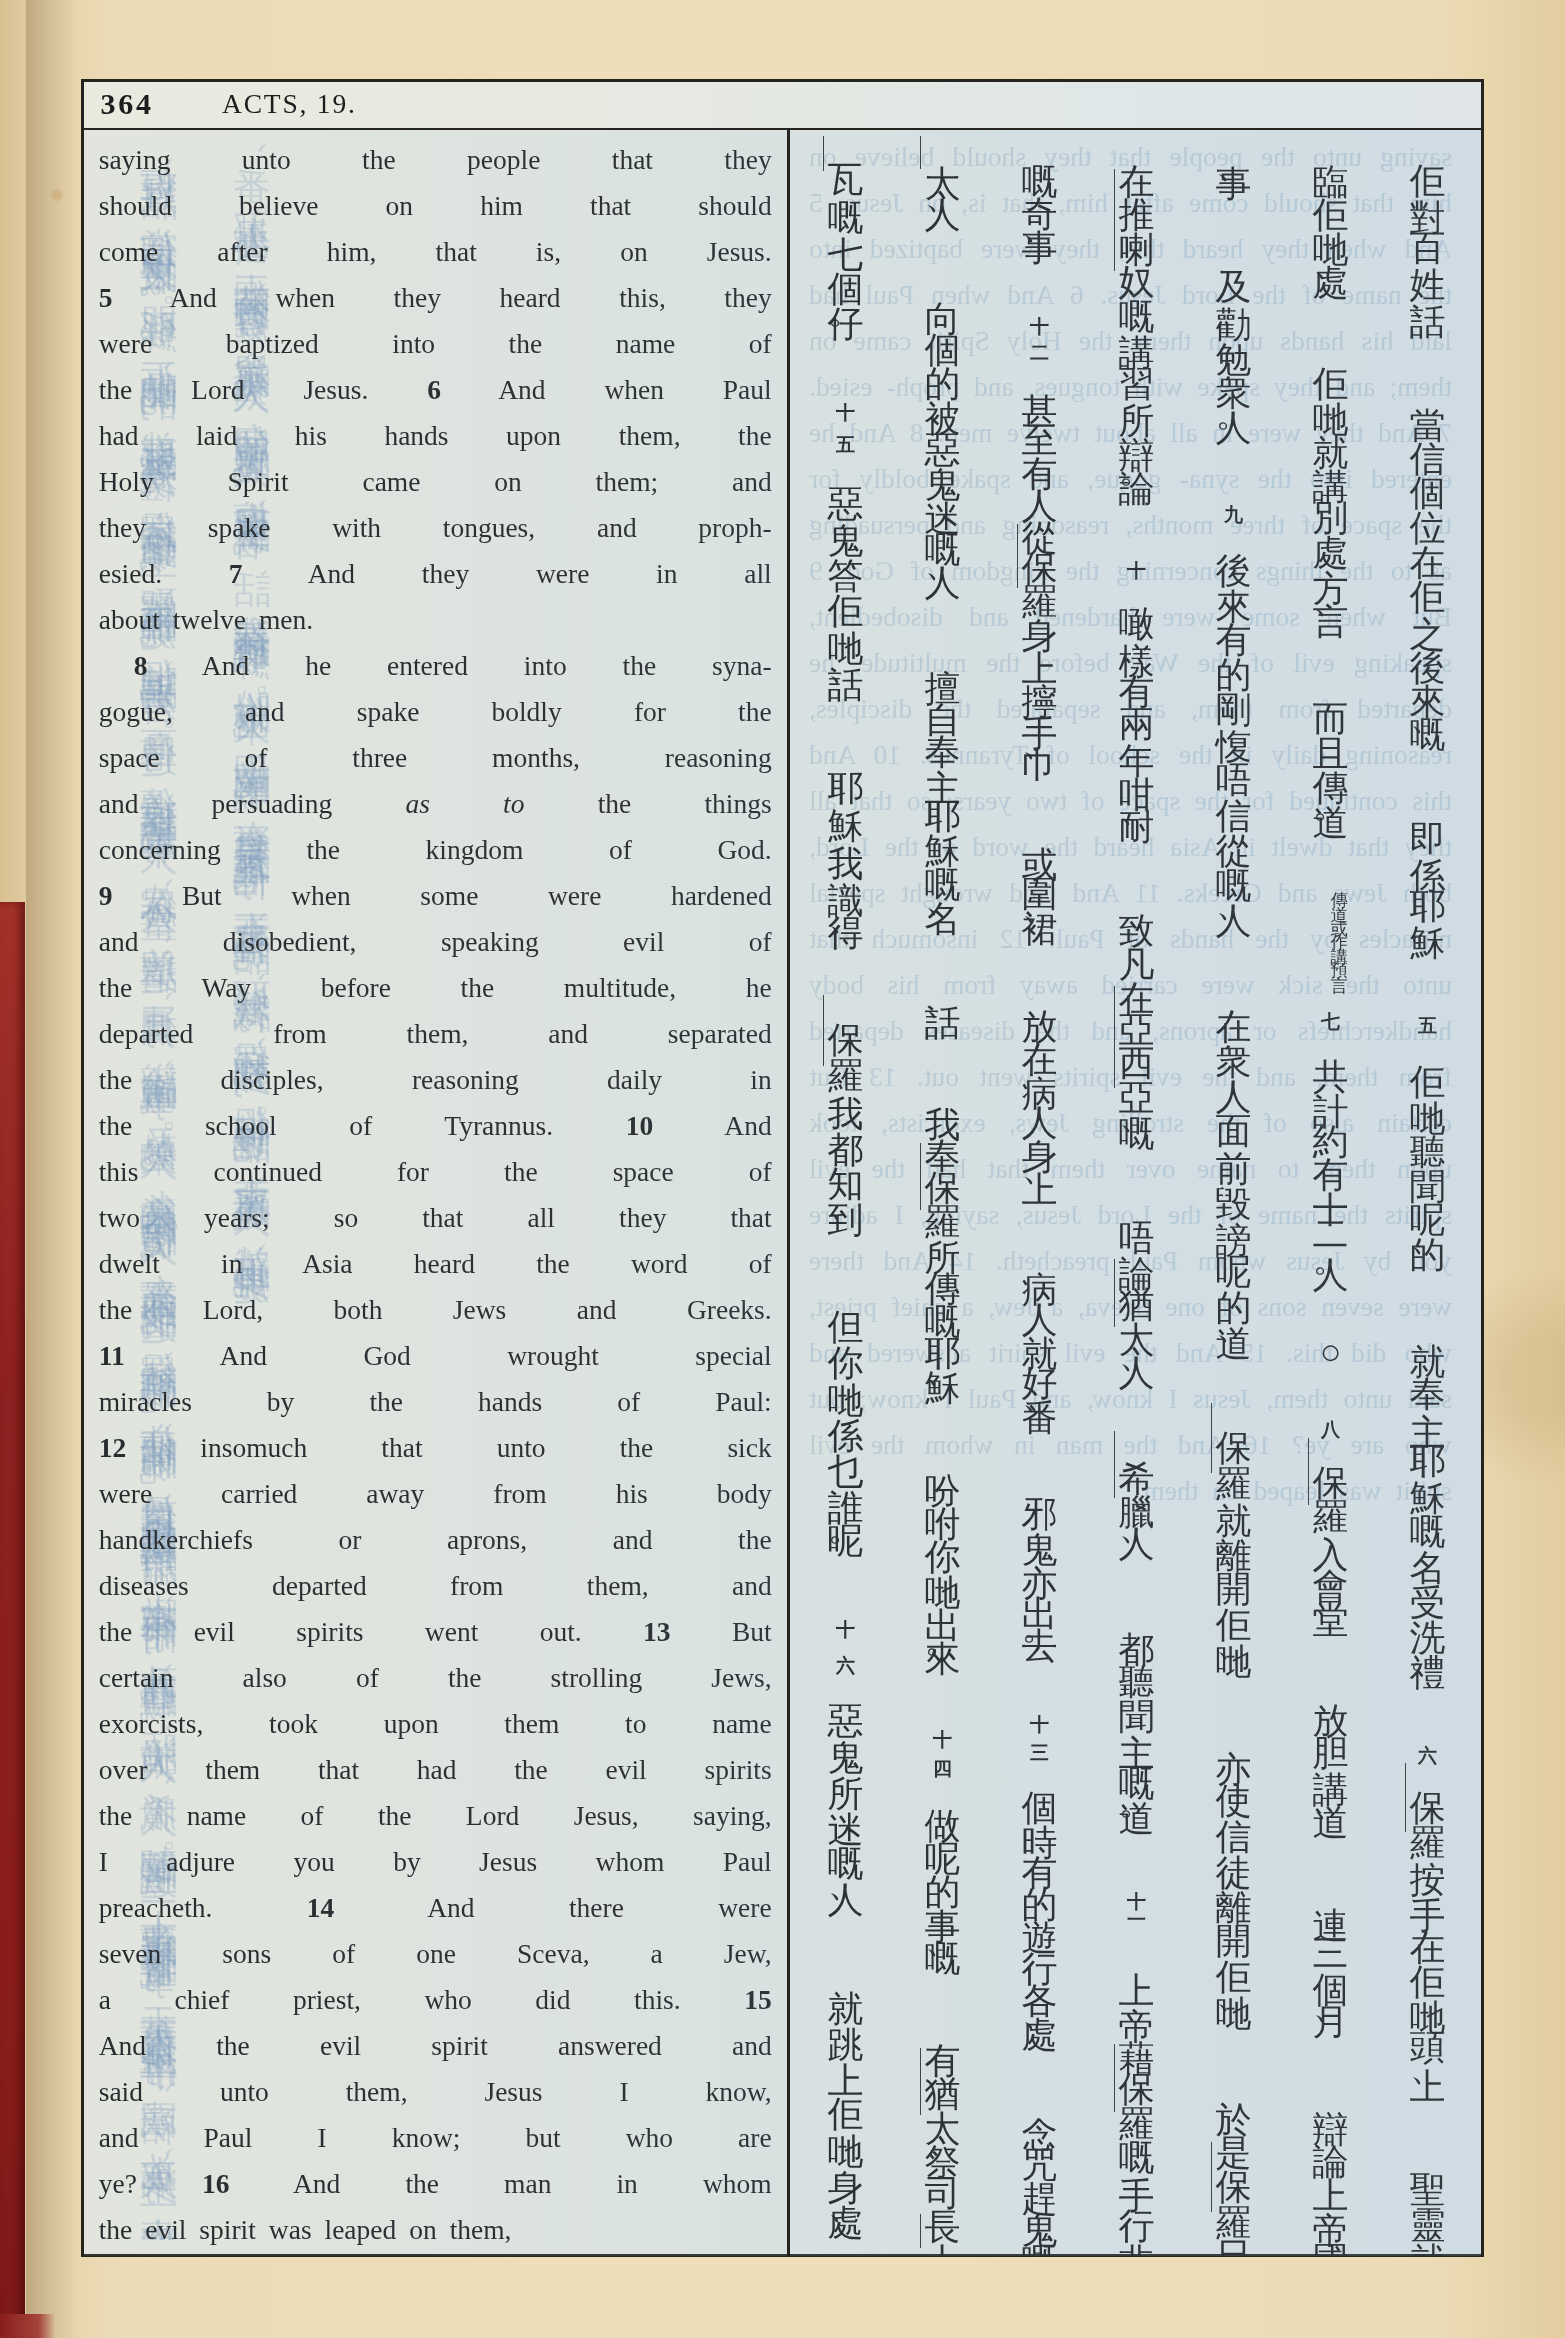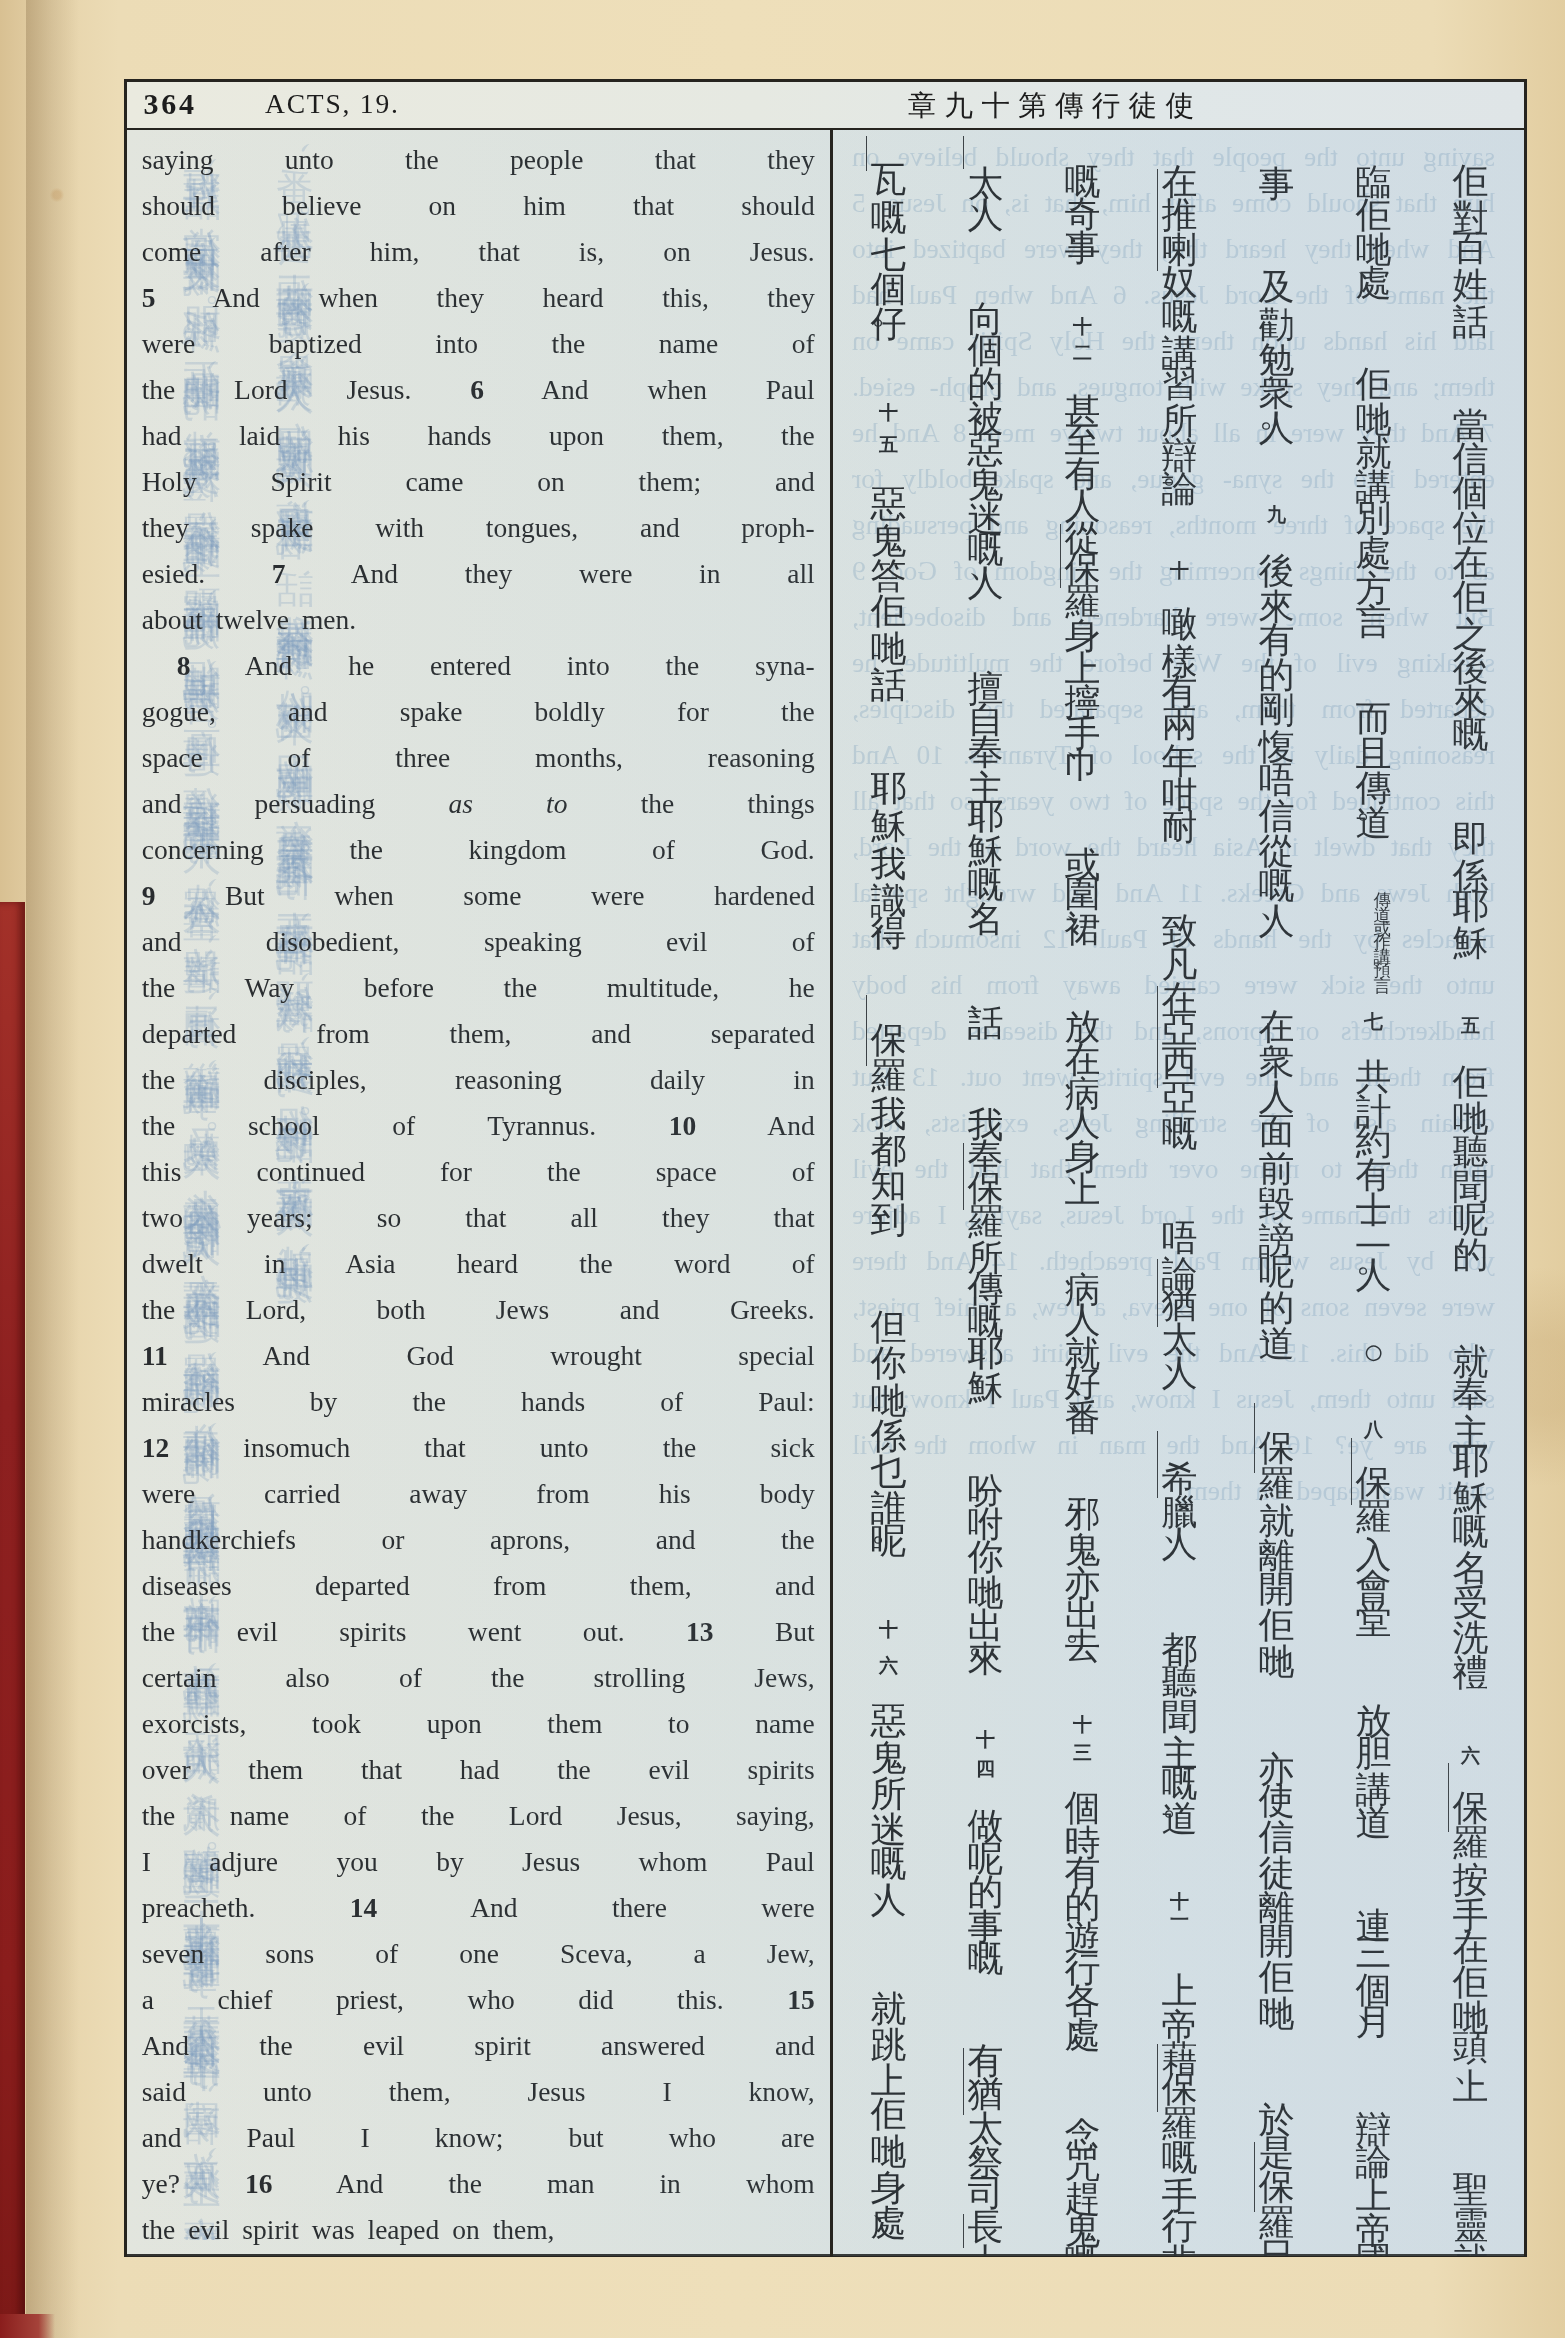--- a/index.html
+++ b/index.html
@@ -26,21 +26,20 @@
     box-shadow:inset -5.5px 0 7.3px rgba(60,5,5,.5);
   }
   .red-edge-foot{
     position:absolute;left:0;bottom:0;width:55px;height:24px;
     background:linear-gradient(90deg,#8a1d1c,#a5433a 70%,rgba(165,67,58,0));
   }
   .page-box{
     position:absolute;left:81px;top:79px;width:1403px;height:2178px;
     box-sizing:border-box;border:3.7px solid #26241f;
     background:linear-gradient(90deg,#eaeadf 0,#e6e9e2 45%,#e0e7e8 75%,#dfe5e7 100%);
-    margin-left:43px;
   }
   .page-header{
     position:relative;height:46px;border-bottom:2.8px solid #26241f;
   }
   .page-num{
     position:absolute;left:16.5px;top:4.6px;font-size:30px;font-weight:bold;
     letter-spacing:2.8px;color:#1d1d1d;
   }
   .header-en{
     position:absolute;left:138px;top:6.4px;width:340px;text-align:left;
@@ -109,21 +108,20 @@
 
 <div class="paper">
   <div class="gutter-shadow"></div>
   <div class="red-edge"></div>
   <div class="red-edge-foot"></div>
 
   <div class="page-box">
     <div class="page-header">
       <span class="page-num">364</span>
       <span class="header-en">ACTS, 19.</span>
-      <span class="header-zh">章九十第傳行徒使</span>
     </div>
     <div class="content">
       <div class="ghost ghost-zh">佢對百姓話、當信個位在佢之後來嘅、即係耶穌。五佢哋聽聞呢的、就奉主耶穌嘅名受洗禮。六保羅按手在佢哋頭上、聖靈就降臨佢哋處、佢哋就講別處方言、而且傳道。傳道或作講預言七共計約有十二人。八保羅入會堂、放胆講道、連三個月、辯論上帝國嘅事、及勸勉衆人。九後來有的剛愎唔信從嘅人、在衆人面前毀謗呢的道、保羅就離開佢哋、亦使信徒離開佢哋、於是保羅日日在推喇奴嘅講習所辯論。十噉樣有兩年咁耐、致凡在亞西亞嘅、唔論猶太人、希臘人、都聽聞主嘅道。十一上帝藉保羅嘅手行非常嘅奇事、十二甚至有人從保羅身上擰手巾、或圍裙、放在病人身上、病人就好番、邪鬼亦出去。十三個時有的遊行各處、念咒趕鬼嘅猶太人、向個的被惡鬼迷嘅人、擅自奉主耶穌嘅名、話、我奉保羅所傳嘅耶穌、吩咐你哋出來。十四做呢的事嘅、有猶太祭司長士基瓦嘅七個仔。十五惡鬼答佢哋話、耶穌我識得、保羅我都知到、但你哋係乜誰呢。十六惡鬼所迷嘅人、就跳上佢哋身處、</div>
       <div class="ghost ghost-en">saying unto the people that they should believe on him that should come after him, that is, on Jesus. 5 And when they heard this, they were baptized into the name of the Lord Jesus. 6 And when Paul had laid his hands upon them, the Holy Spirit came on them; and they spake with tongues, and proph- esied. 7 And they were in all about twelve men. 8 And he entered into the syna- gogue, and spake boldly for the space of three months, reasoning and persuading as to the things concerning the kingdom of God. 9 But when some were hardened and disobedient, speaking evil of the Way before the multitude, he departed from them, and separated the disciples, reasoning daily in the school of Tyrannus. 10 And this continued for the space of two years; so that all they that dwelt in Asia heard the word of the Lord, both Jews and Greeks. 11 And God wrought special miracles by the hands of Paul: 12 insomuch that unto the sick were carried away from his body handkerchiefs or aprons, and the diseases departed from them, and the evil spirits went out. 13 But certain also of the strolling Jews, exorcists, took upon them to name over them that had the evil spirits the name of the Lord Jesus, saying, I adjure you by Jesus whom Paul preacheth. 14 And there were seven sons of one Sceva, a Jew, a chief priest, who did this. 15 And the evil spirit answered and said unto them, Jesus I know, and Paul I know; but who are ye? 16 And the man in whom the evil spirit was leaped on them,</div>
       <div class="col-en">
           <div class="el">saying unto the people that they</div>
           <div class="el">should believe on him that should</div>
           <div class="el">come after him, that is, on Jesus.</div>
           <div class="el"><b>5</b> And when they heard this, they</div>
           <div class="el">were baptized into the name of</div>

